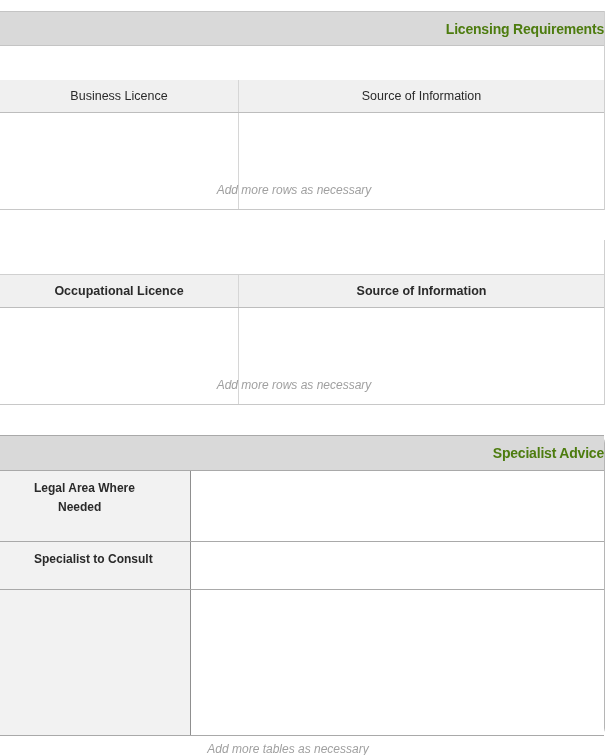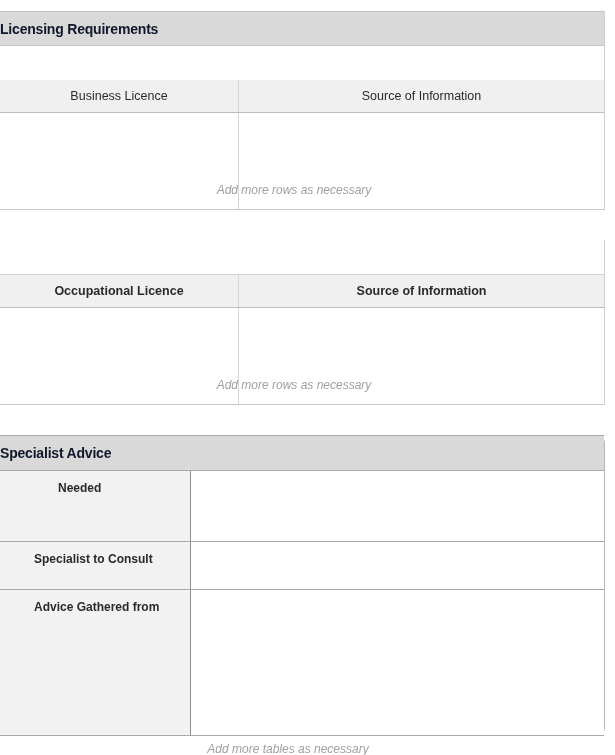--- a/index.html
+++ b/index.html
@@ -1,22 +1,22 @@
 <!DOCTYPE html>
 <html><head>
   <meta charset="utf-8">
   <style>
     html, body { margin: 0; padding: 0; background: #ffffff; }
     body { width: 615px; height: 755px; position: relative; overflow: hidden;
            font-family: "Liberation Sans", "DejaVu Sans", sans-serif; color: #222; }
     .tbl { position: absolute; left: 0; width: 605px; box-sizing: border-box;
            border-right: 1px solid #cfcfcf; }
     .title-row { background: #d9d9d9; border-top: 1px solid #c4c4c4; border-bottom: 1px solid #c4c4c4;
-                 box-sizing: border-box; display: flex; align-items: center; justify-content: flex-start;
-                 font-size: 14px; font-weight: bold; color: #0f172a; letter-spacing: -0.2px; }
+                 box-sizing: border-box; display: flex; align-items: center; justify-content: flex-end;
+                 font-size: 14px; font-weight: bold; color: #4d7c0f; letter-spacing: -0.2px; }
     .header-row { display: flex; background: #f0f0f0; border-bottom: 1px solid #bdbdbd; box-sizing: border-box; margin-top: 34px; }
     .header-row.top { border-top: 1px solid #d0d0d0; }
     .hcell { display: flex; align-items: center; justify-content: center; font-size: 12.5px; color: #2a2a2a; box-sizing: border-box; }
     .hcell.c1 { width: 239px; border-right: 1px solid #d6d6d6; }
     .hcell.c2 { flex: 1; }
     .body-row { display: flex; border-bottom: 1px solid #c8c8c8; box-sizing: border-box; }
     .bcell { box-sizing: border-box; background: #fff; }
     .bcell.c1 { width: 239px; border-right: 1px solid #d6d6d6; }
     .bcell.c2 { flex: 1; }
     .note { position: absolute; left: 0; width: 588px; text-align: center; font-style: italic;
@@ -57,30 +57,30 @@
   </div>
 </div>
 <div class="note" style="top:378px;">Add more rows as necessary</div>
 
 <div class="tbl" style="top:435px; border-right:1px solid #b5b5b5;border-radius:8px;">
   <div class="title-row" style="height:36px; border-color:#a9a9a9;">
     <span>Specialist Advice</span>
   </div>
   <div class="sa-row" style="height:71px;">
     <div class="sa-label">
+      <span class="l1">Legal Area Where</span>
       <span class="indent">Needed</span>
     </div>
     <div class="sa-value"></div>
   </div>
   <div class="sa-row" style="height:48px;">
     <div class="sa-label">
       <span class="l1">Specialist to Consult</span>
     </div>
     <div class="sa-value"></div>
   </div>
   <div class="sa-row" style="height:146px;">
     <div class="sa-label">
-      <span class="l1">Advice Gathered from</span>
     </div>
     <div class="sa-value"></div>
   </div>
 </div>
 <div class="note" style="top:742px; left:-6px;">Add more tables as necessary</div>
 
 </body></html>

